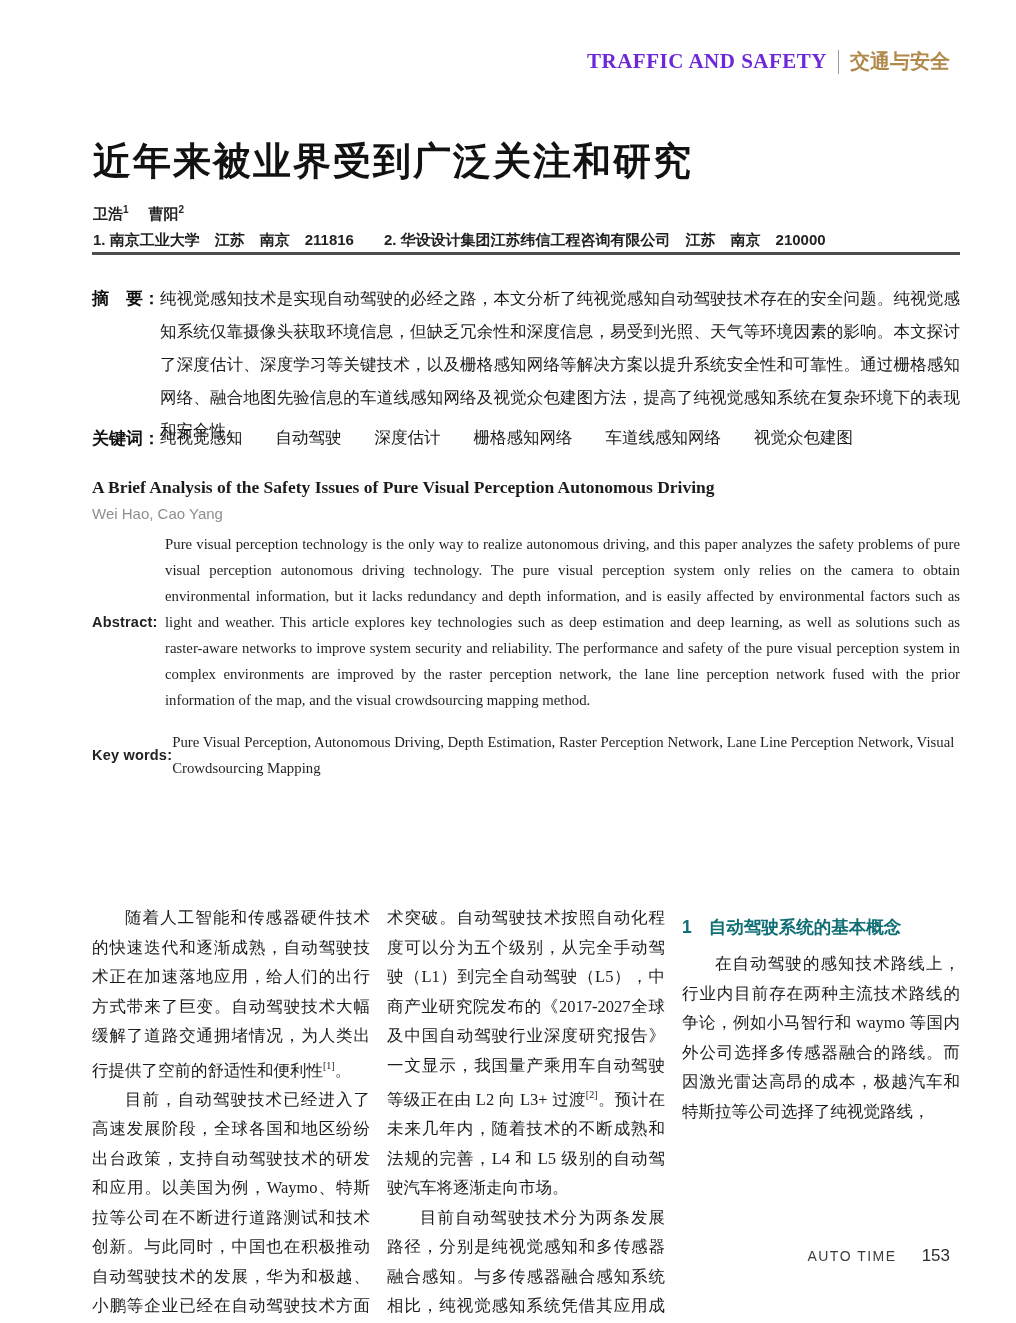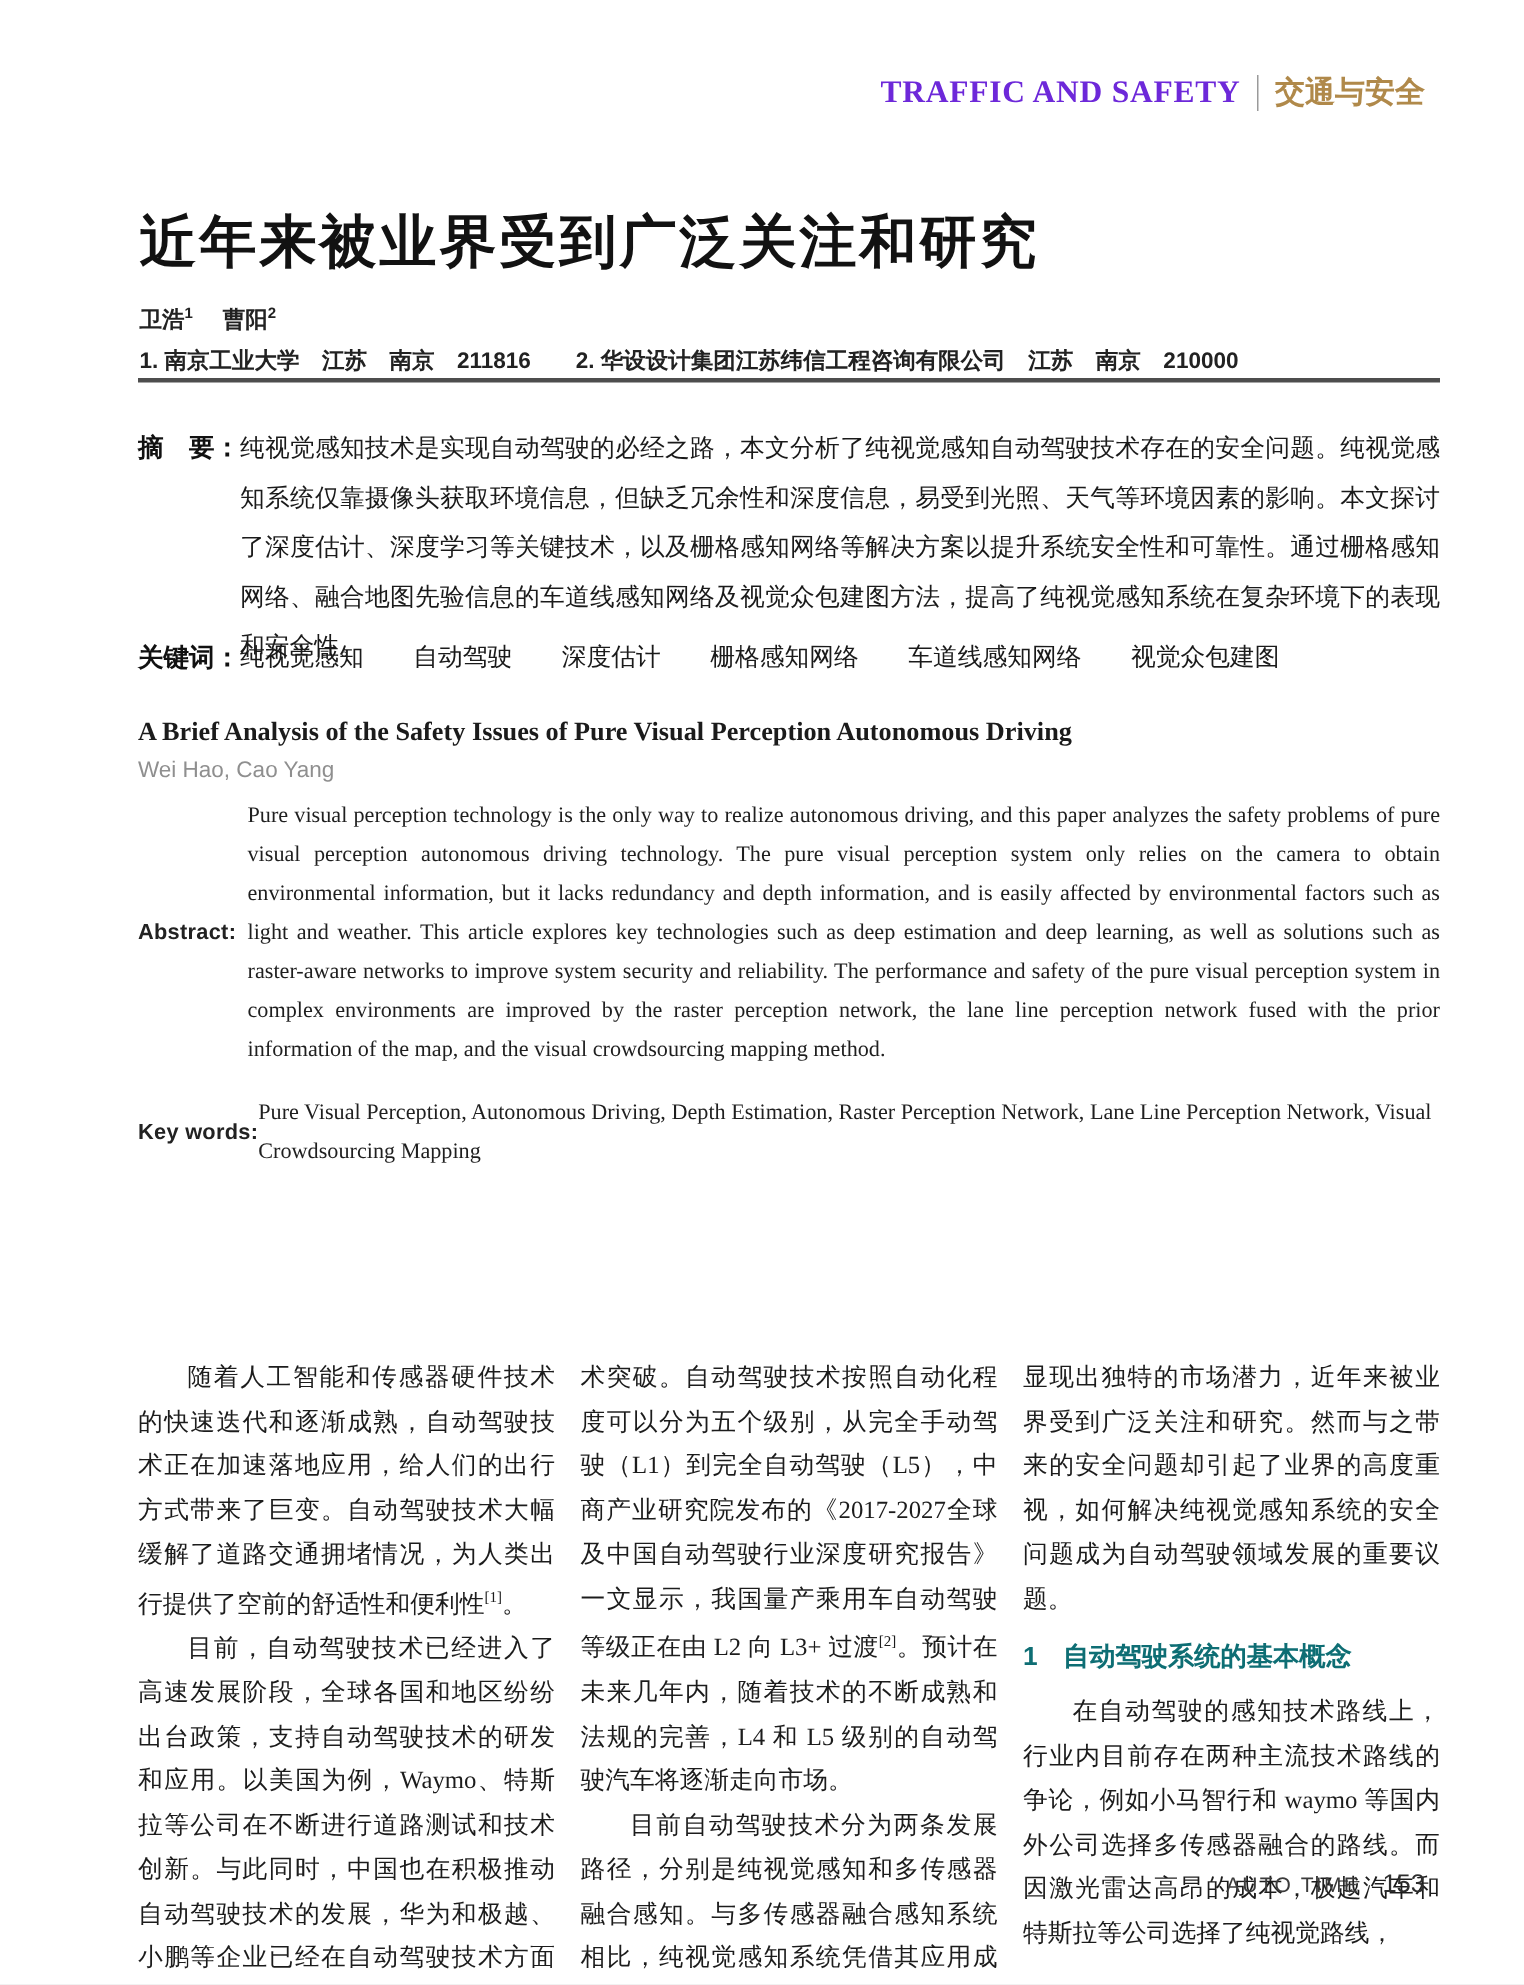--- a/index.html
+++ b/index.html
@@ -45,21 +45,21 @@
   
   .columns { position:absolute; left:92px; top:903px; width:868px; display:flex; gap:17px; }
   .col { width:278px; font-family:"Liberation Serif", serif; font-size:16.5px; line-height:29.5px; text-align:justify; color:#1c1c1c; }
   .col p { margin:0; }
   .col p.indent { text-indent:2em; }
   .col sup { font-size:10px; }
   .section-heading { display:flex; margin:12px 0 10px; color:#0e6e74; font-family:"Liberation Sans", sans-serif; font-weight:700; font-size:17.5px; line-height:24px; }
   .section-heading .num { margin-right:17px; }
 
   
-  .footer { position:absolute; top:1246px; right:66px; display:flex; align-items:baseline; gap:15px; }
+  .footer { position:absolute; top:1246px; right:66px; display:flex; align-items:baseline; gap:25px; }
   .footer .journal { font-size:14px; letter-spacing:1.5px; color:#3c3c3c; }
   .footer .pagenum { font-size:17px; color:#2e2e2e; }
 </style>
 </head>
 <body>
 
 <div class="page">
 
   <div class="header">
     <span class="header-en">TRAFFIC AND SAFETY</span>
@@ -103,21 +103,20 @@
   <div class="columns">
     <div class="col">
       <p class="indent refs">随着人工智能和传感器硬件技术的快速迭代和逐渐成熟，自动驾驶技术正在加速落地应用，给人们的出行方式带来了巨变。自动驾驶技术大幅缓解了道路交通拥堵情况，为人类出行提供了空前的舒适性和便利性<sup>[1]</sup>。</p>
       <p class="indent">目前，自动驾驶技术已经进入了高速发展阶段，全球各国和地区纷纷出台政策，支持自动驾驶技术的研发和应用。以美国为例，Waymo、特斯拉等公司在不断进行道路测试和技术创新。与此同时，中国也在积极推动自动驾驶技术的发展，华为和极越、小鹏等企业已经在自动驾驶技术方面取得了显著技</p>
     </div>
     <div class="col">
       <p class="refs">术突破。自动驾驶技术按照自动化程度可以分为五个级别，从完全手动驾驶（L1）到完全自动驾驶（L5），中商产业研究院发布的《2017-2027全球及中国自动驾驶行业深度研究报告》一文显示，我国量产乘用车自动驾驶等级正在由 L2 向 L3+ 过渡<sup>[2]</sup>。预计在未来几年内，随着技术的不断成熟和法规的完善，L4 和 L5 级别的自动驾驶汽车将逐渐走向市场。</p>
       <p class="indent">目前自动驾驶技术分为两条发展路径，分别是纯视觉感知和多传感器融合感知。与多传感器融合感知系统相比，纯视觉感知系统凭借其应用成本低、系统集成简便等优势，</p>
     </div>
     <div class="col">
-      <p>显现出独特的市场潜力，近年来被业界受到广泛关注和研究。然而与之带来的安全问题却引起了业界的高度重视，如何解决纯视觉感知系统的安全问题成为自动驾驶领域发展的重要议题。</p>
       <div class="section-heading">
         <span class="num">1</span>
         <span>自动驾驶系统的基本概念</span>
       </div>
       <p class="indent">在自动驾驶的感知技术路线上，行业内目前存在两种主流技术路线的争论，例如小马智行和 waymo 等国内外公司选择多传感器融合的路线。而因激光雷达高昂的成本，极越汽车和特斯拉等公司选择了纯视觉路线，</p>
     </div>
   </div>
 
   <div class="footer">
     <span class="journal">AUTO TIME</span>

